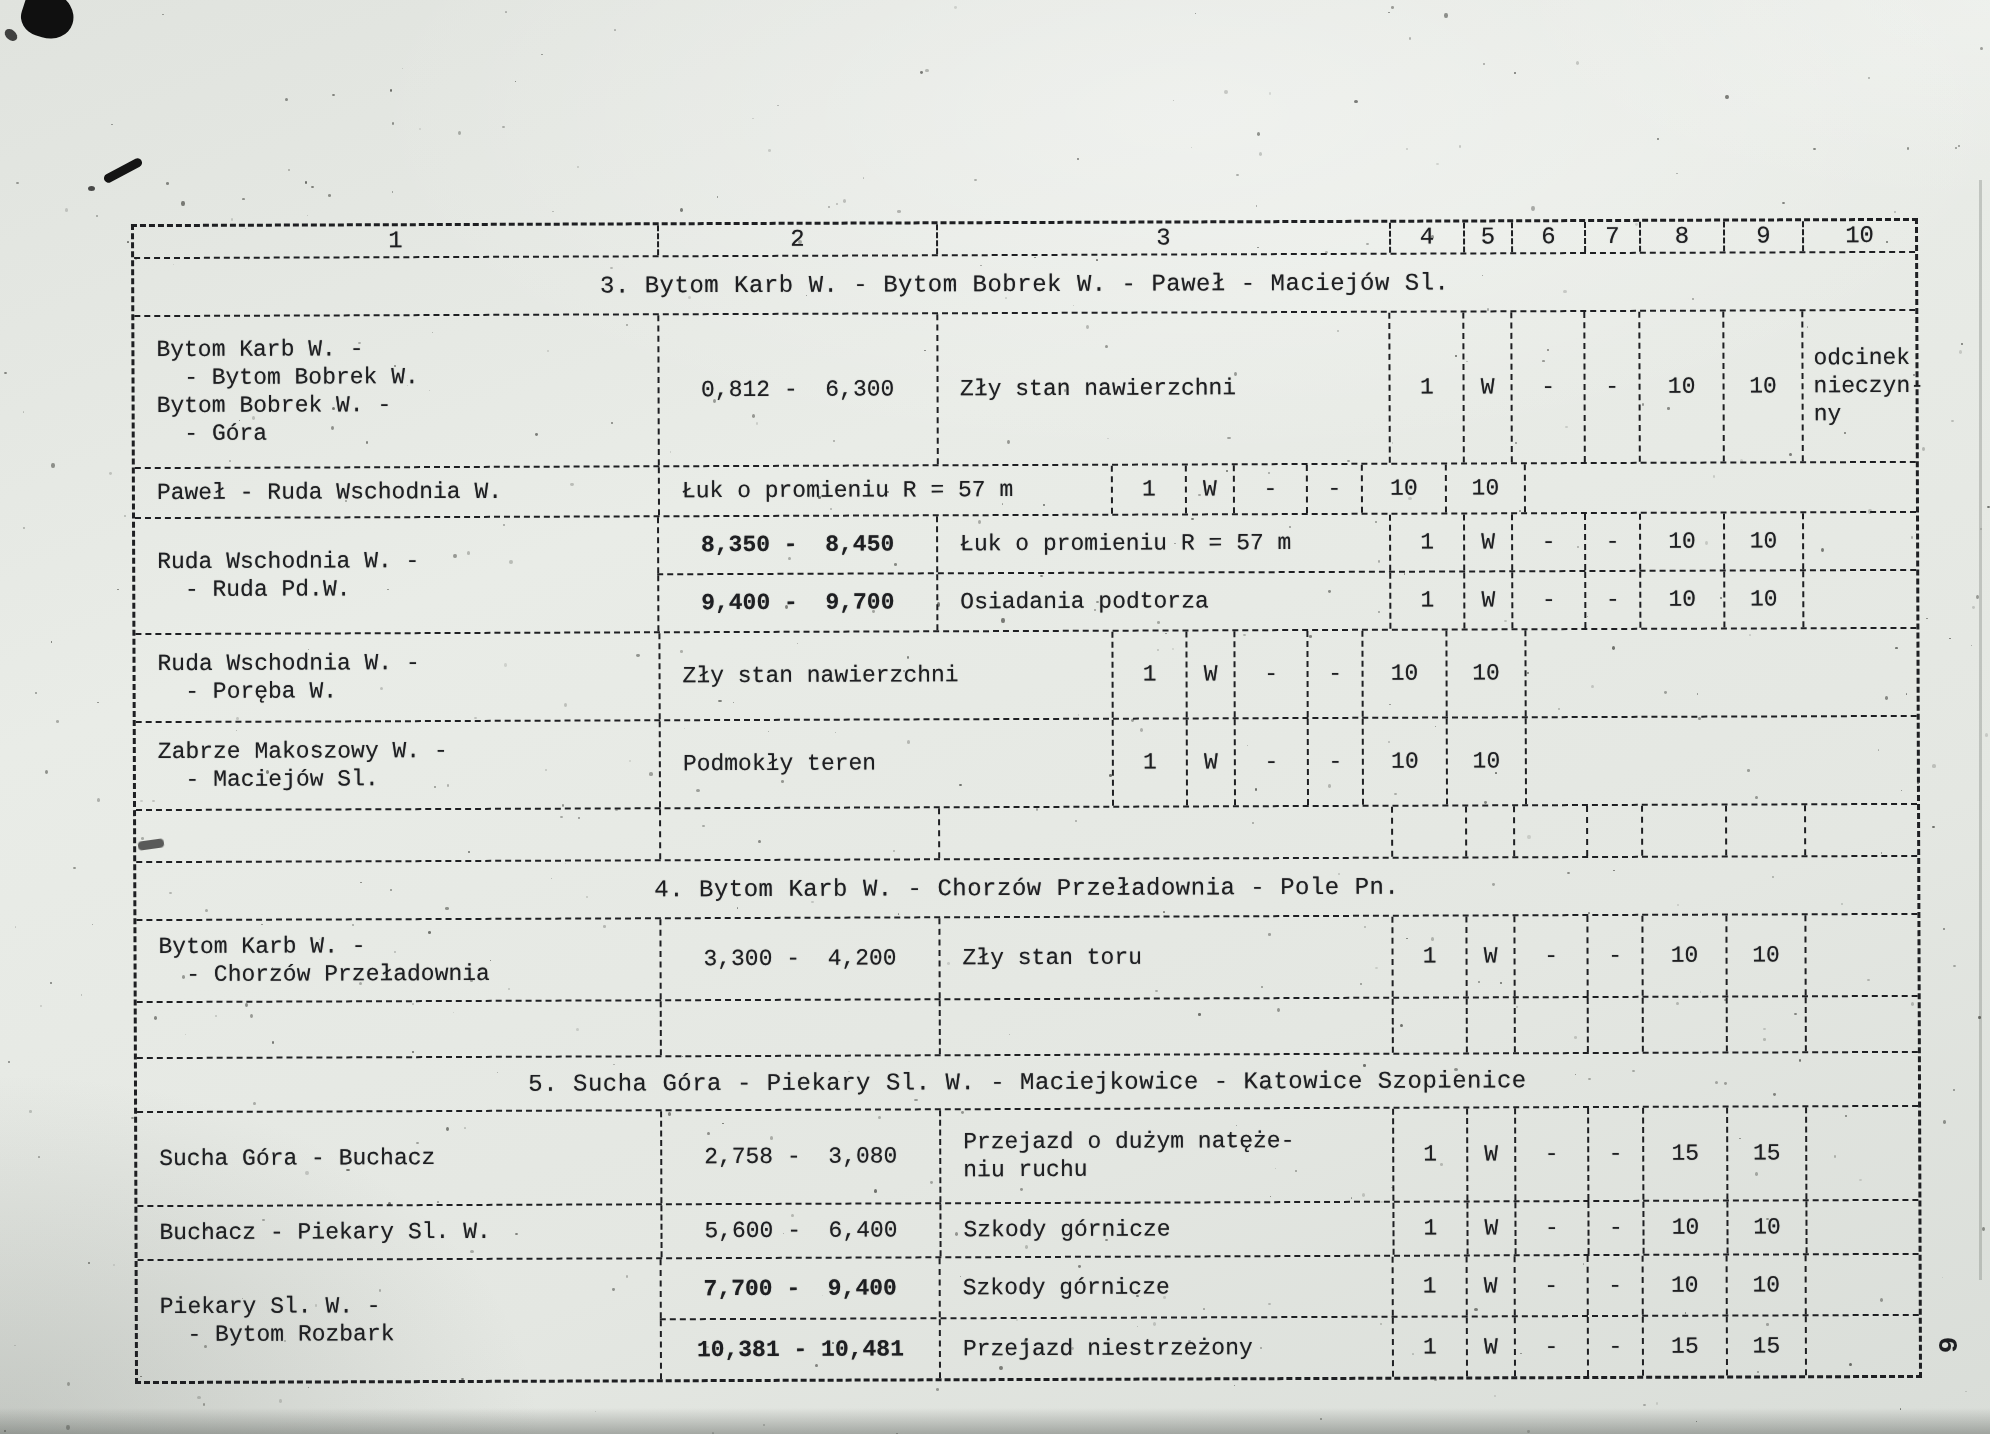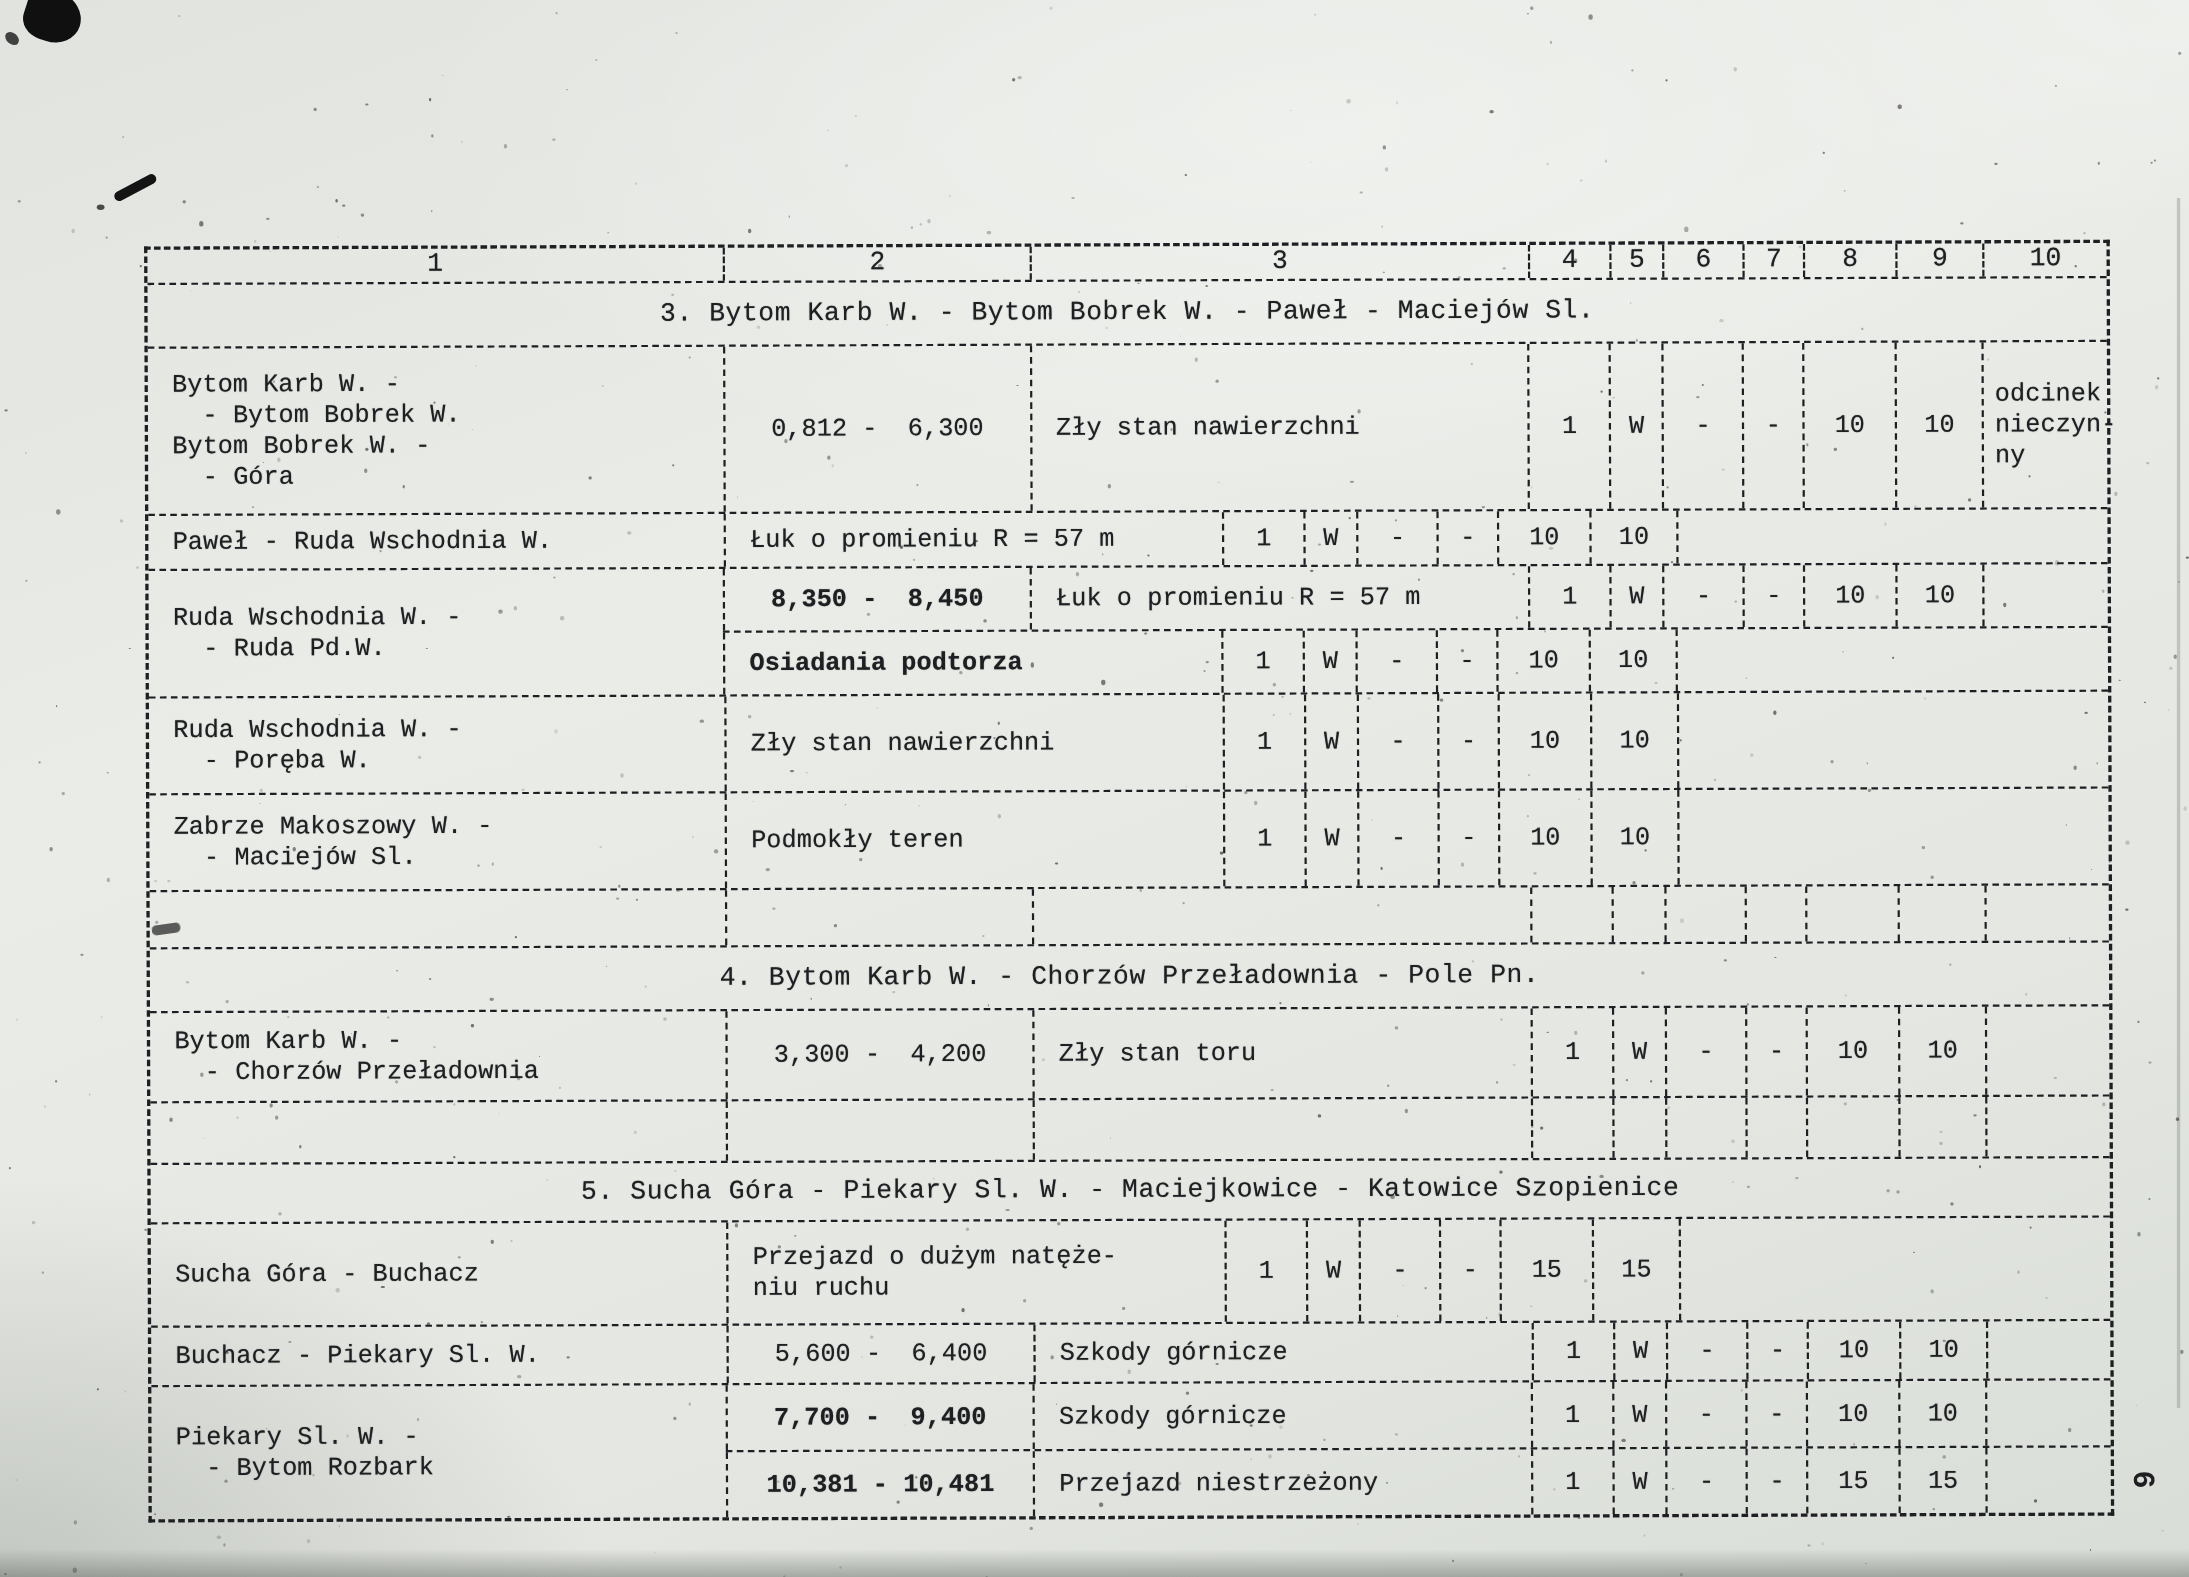--- a/index.html
+++ b/index.html
@@ -737,20 +737,23 @@
             </div>
           <div class="cell w8 val">
               <div class="line">10</div>
             </div>
           <div class="cell w9 val">
               <div class="line">10</div>
             </div>
           <div class="cell w10"></div>
         </div>
         <div class="subrow">
+          <div class="cell w2 km">
+              <div class="line">9,400 -  9,700</div>
+            </div>
           <div class="cell w3 reason">
               <div class="line">Osiadania podtorza</div>
             </div>
           <div class="cell w4 val">
               <div class="line">1</div>
             </div>
           <div class="cell w5 val">
               <div class="line">W</div>
             </div>
           <div class="cell w6 val">
@@ -891,20 +894,23 @@
     </div>
 
     <div class="trow title-row" style="height:54px">
       <span>5. Sucha Góra - Piekary Sl. W. - Maciejkowice - Katowice Szopienice</span>
     </div>
 
     <div class="trow" style="height:94px">
       <div class="cell nb w1 route">
           <div class="line">Sucha Góra - Buchacz</div>
         </div>
+      <div class="cell w2 km">
+          <div class="line">2,758 -  3,080</div>
+        </div>
       <div class="cell w3 reason">
         <div class="line">Przejazd o dużym natęże-</div>
         <div class="line">niu ruchu</div>
       </div>
       <div class="cell w4 val">
           <div class="line">1</div>
         </div>
       <div class="cell w5 val">
           <div class="line">W</div>
         </div>

